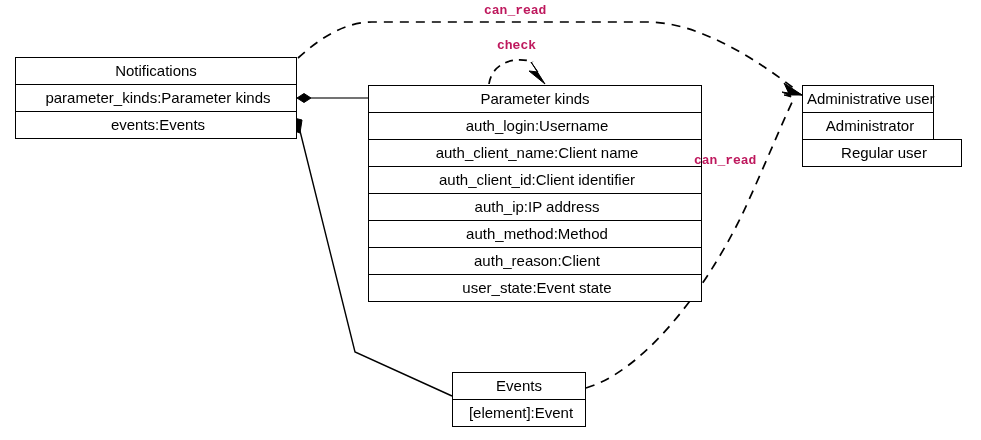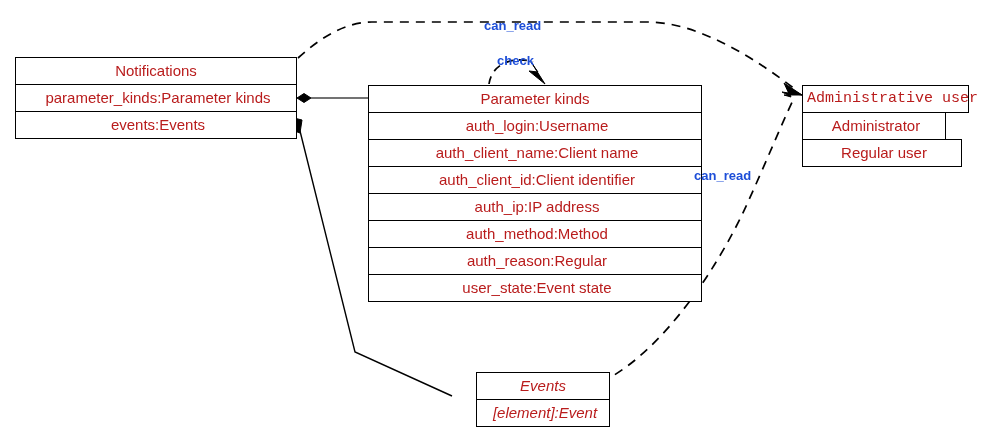--- a/index.html
+++ b/index.html
@@ -26,42 +26,41 @@
     position: absolute;
     box-sizing: border-box;
   }
   .uml-row {
     box-sizing: border-box;
     border: 1px solid #000000;
     background: #ffffff;
     height: 28px;
     line-height: 26px;
     font-size: 15px;
-    color: #b91c1c;
+    color: #000000;
     white-space: nowrap;
     overflow: visible;
   }
   .uml-row.title {
     text-align: center;
   }
   .uml-row.attr {
     text-align: center;
     padding-left: 4px;
   }
   .uml-row + .uml-row {
     margin-top: -1px;
   }
   .edge-label {
     position: absolute;
-    font-family: Liberation Sans, sans-serif;
+    font-family: Liberation Mono, monospace;
     font-size: 13px;
     font-weight: bold;
-    color: #1d4ed8;
+    color: #be185d;
     white-space: nowrap;
-    margin-top: 15px;
   }
 </style>
 </head>
 <body>
 
 <div id="canvas">
 
   <svg id="edges" viewBox="0 0 981 440" width="981" height="440" xmlns="http://www.w3.org/2000/svg">
 
     <g>
@@ -96,31 +95,31 @@
     <div class="uml-row attr">events:Events</div>
   </div>
 
   <div class="uml-class" style="left:368px; top:85px; width:334px;">
     <div class="uml-row title">Parameter kinds</div>
     <div class="uml-row attr">auth_login:Username</div>
     <div class="uml-row attr">auth_client_name:Client name</div>
     <div class="uml-row attr">auth_client_id:Client identifier</div>
     <div class="uml-row attr">auth_ip:IP address</div>
     <div class="uml-row attr">auth_method:Method</div>
-    <div class="uml-row attr">auth_reason:Regular</div>
+    <div class="uml-row attr">auth_reason:Client</div>
     <div class="uml-row attr">user_state:Event state</div>
   </div>
 
   <div class="uml-class" style="left:802px; top:85px; width:167px;">
-    <div class="uml-row attr" style="width:167px;font-family:Liberation Mono, monospace;">Administrative user</div>
-    <div class="uml-row attr" style="width:144px;">Administrator</div>
+    <div class="uml-row attr" style="width:132px;">Administrative user</div>
+    <div class="uml-row attr" style="width:132px;">Administrator</div>
     <div class="uml-row attr" style="width:160px;">Regular user</div>
   </div>
 
-  <div class="uml-class" style="left:476px; top:372px; width:134px;font-style:italic;">
+  <div class="uml-class" style="left:452px; top:372px; width:134px;">
     <div class="uml-row title">Events</div>
     <div class="uml-row attr">[element]:Event</div>
   </div>
 
   <div class="edge-label" style="left:484px; top:3px;">can_read</div>
 
   <div class="edge-label" style="left:497px; top:38px;text-align:center;">check</div>
 
   <div class="edge-label" style="left:694px; top:153px;">can_read</div>
 

